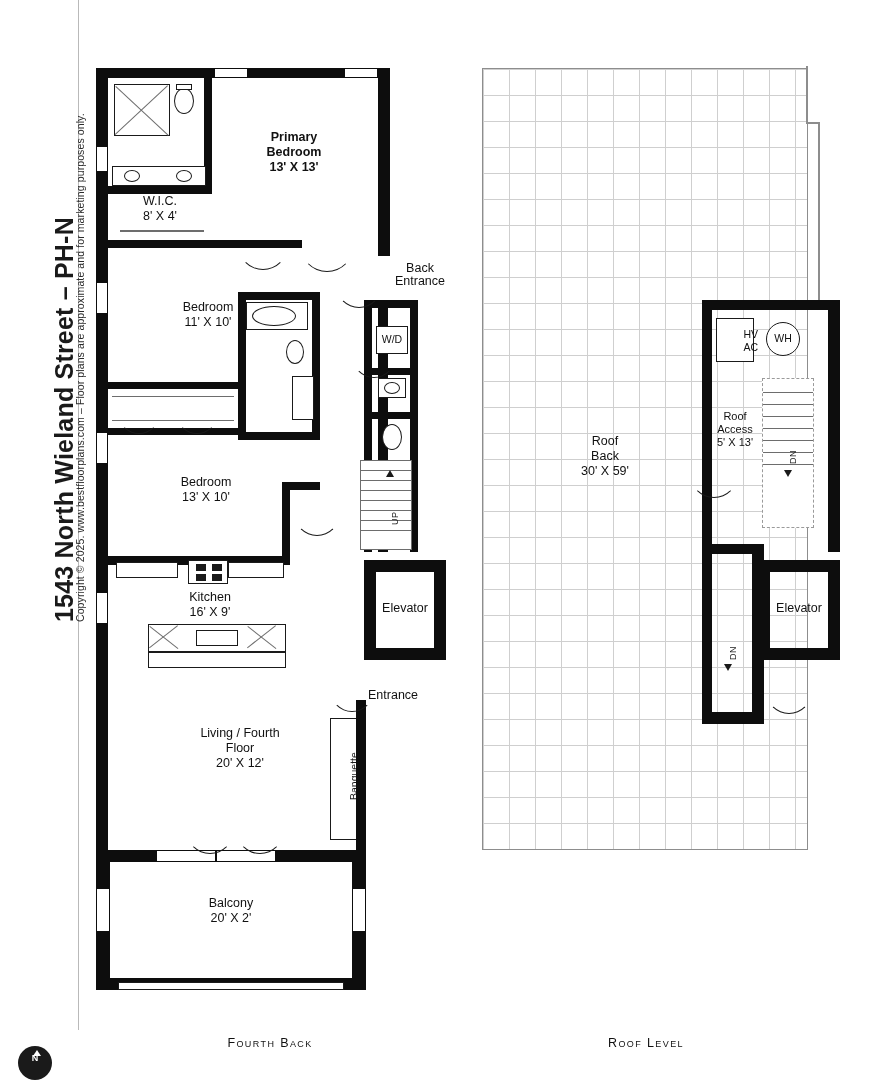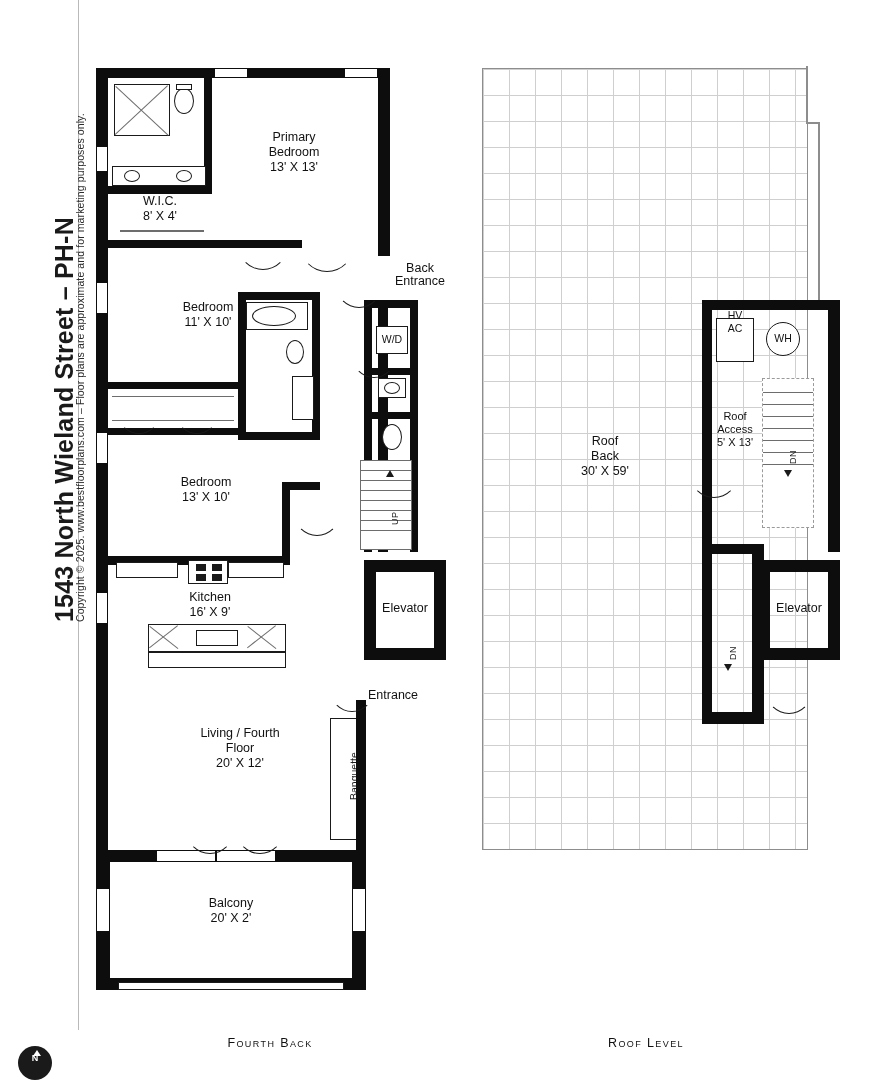--- a/index.html
+++ b/index.html
@@ -147,21 +147,21 @@
     <div class="fixture" style="left:176px;top:84px;width:16px;height:6px;"></div>
 
     <div class="fixture" style="left:112px;top:166px;width:94px;height:20px;"></div>
     <div class="fixture round" style="left:124px;top:170px;width:16px;height:12px;"></div>
     <div class="fixture round" style="left:176px;top:170px;width:16px;height:12px;"></div>
 
     <div class="wall" style="left:108px;top:240px;width:130px;height:8px;"></div>
     <div class="wall" style="left:238px;top:240px;width:64px;height:8px;"></div>
     <div class="hairline" style="left:120px;top:230px;width:84px;height:2px;"></div>
 
-    <div class="room-label" style="left:234px;top:130px;width:120px;">
+    <div class="room-label" style="left:234px;top:130px;width:120px;font-weight:bold;">
       <span>Primary</span>
       <span class="dim">Bedroom</span>
       <span class="dim">13' X 13'</span>
     </div>
 
     <div class="room-label" style="left:110px;top:194px;width:100px;">
       <span>W.I.C.</span>
       <span class="dim">8' X 4'</span>
     </div>
 
@@ -312,21 +312,21 @@
     </div>
 
     <div class="wall" style="left:702px;top:300px;width:10px;height:424px;"></div>
     <div class="wall" style="left:702px;top:300px;width:138px;height:10px;"></div>
     <div class="wall" style="left:828px;top:300px;width:12px;height:252px;"></div>
     <div class="wall" style="left:702px;top:712px;width:62px;height:12px;"></div>
     <div class="wall" style="left:752px;top:544px;width:12px;height:180px;"></div>
     <div class="wall" style="left:702px;top:544px;width:62px;height:10px;"></div>
 
     <div class="fixture" style="left:716px;top:318px;width:38px;height:44px;"></div>
-    <div class="room-label tiny" style="left:712px;top:309px;width:46px;">
+    <div class="room-label tiny" style="left:712px;top:328px;width:46px;text-align:right;">
       <span>HV</span>
       <span class="dim">AC</span>
     </div>
     <div class="fixture round" style="left:766px;top:322px;width:34px;height:34px;"></div>
     <div class="room-label tiny" style="left:766px;top:332px;width:34px;">WH</div>
 
     <div class="fixture" style="left:762px;top:378px;width:52px;height:150px;border-color:#9a9a9a;border-style:dashed;"></div>
     <div class="hairline" style="left:763px;top:392px;width:50px;height:1px;"></div>
     <div class="hairline" style="left:763px;top:404px;width:50px;height:1px;"></div>
     <div class="hairline" style="left:763px;top:416px;width:50px;height:1px;"></div>

